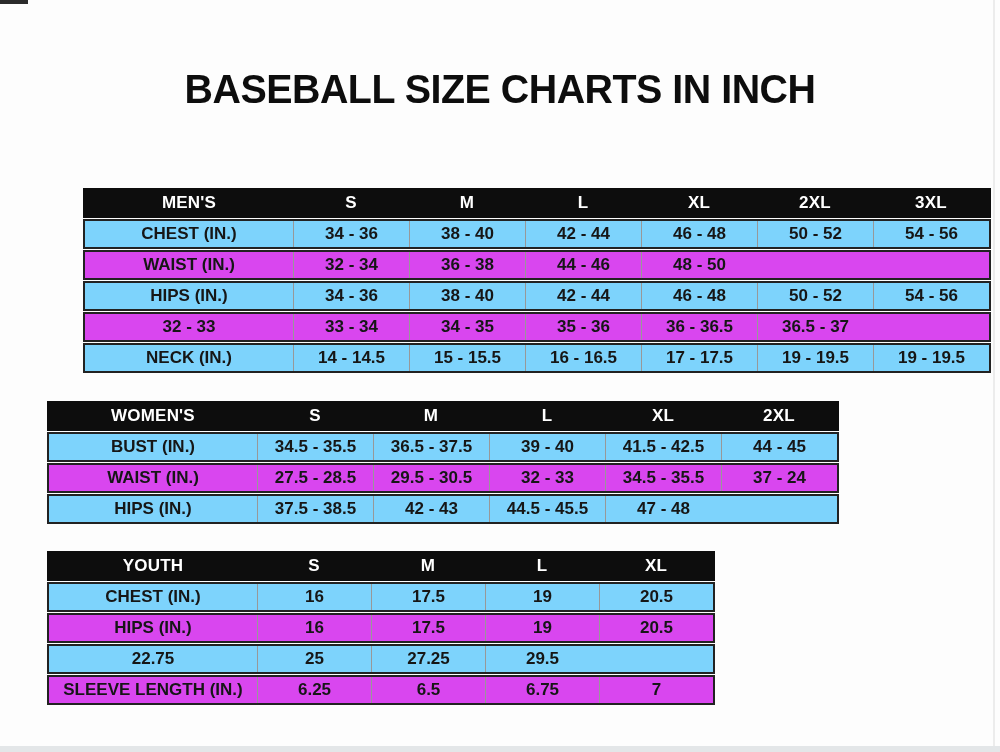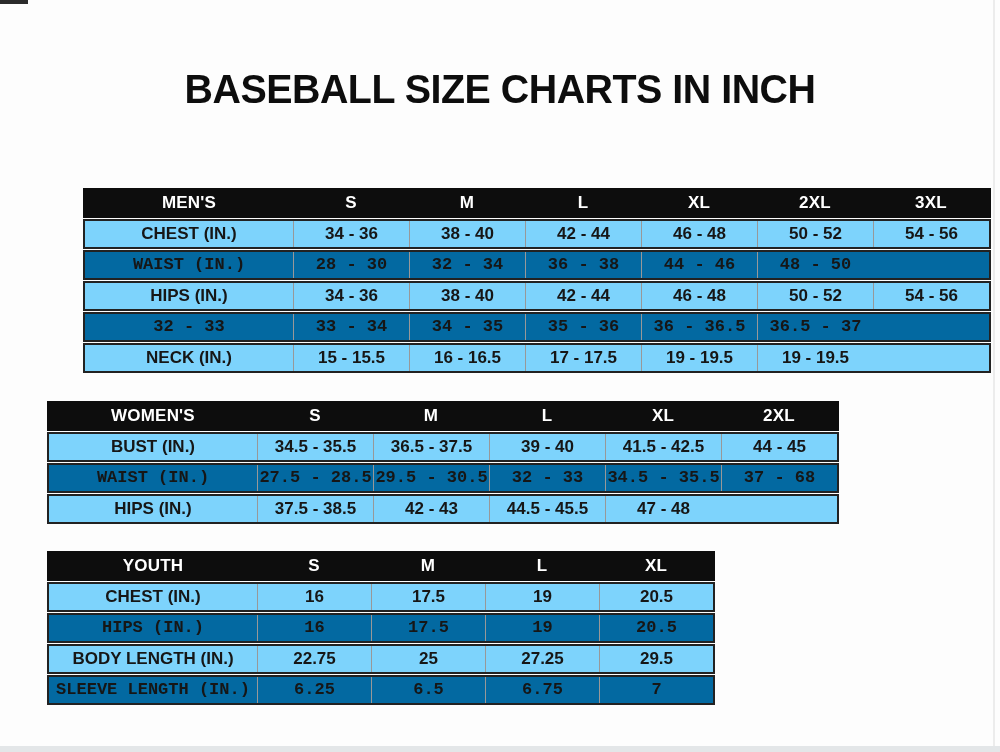--- a/index.html
+++ b/index.html
@@ -28,21 +28,21 @@
 
   .t-row {
     display:grid;
     grid-template-columns:208px repeat(var(--n), var(--colw));
     align-items:center;
     height:26px;
     border:2px solid #222222;
     margin-bottom:1px;
     background:#7dd3fc;
   }
-  .t-row.alt { background:#0369a1;font-family:Liberation Mono, monospace; }
+  .t-row.alt { background:#d946ef; }
   .t-row.header {
     background:#0d0d0d;
     border-color:#0d0d0d;
     color:#ffffff;
   }
   .cell {
     text-align:center;
     font-weight:bold;
     font-size:17px;
     line-height:26px;
@@ -88,21 +88,20 @@
         <div class="cell">CHEST (IN.)</div>
         <div class="cell">34 - 36</div>
         <div class="cell">38 - 40</div>
         <div class="cell">42 - 44</div>
         <div class="cell">46 - 48</div>
         <div class="cell">50 - 52</div>
         <div class="cell">54 - 56</div>
       </div>
       <div class="t-row alt">
         <div class="cell">WAIST (IN.)</div>
-        <div class="cell">28 - 30</div>
         <div class="cell">32 - 34</div>
         <div class="cell">36 - 38</div>
         <div class="cell">44 - 46</div>
         <div class="cell">48 - 50</div>
       </div>
       <div class="t-row">
         <div class="cell">HIPS (IN.)</div>
         <div class="cell">34 - 36</div>
         <div class="cell">38 - 40</div>
         <div class="cell">42 - 44</div>
@@ -113,20 +112,21 @@
       <div class="t-row alt">
         <div class="cell">32 - 33</div>
         <div class="cell">33 - 34</div>
         <div class="cell">34 - 35</div>
         <div class="cell">35 - 36</div>
         <div class="cell">36 - 36.5</div>
         <div class="cell">36.5 - 37</div>
       </div>
       <div class="t-row">
         <div class="cell">NECK (IN.)</div>
+        <div class="cell">14 - 14.5</div>
         <div class="cell">15 - 15.5</div>
         <div class="cell">16 - 16.5</div>
         <div class="cell">17 - 17.5</div>
         <div class="cell">19 - 19.5</div>
         <div class="cell">19 - 19.5</div>
       </div>
     </div>
 
   <div id="womens-table" class="size-table">
       <div class="t-row header">
@@ -144,21 +144,21 @@
         <div class="cell">39 - 40</div>
         <div class="cell">41.5 - 42.5</div>
         <div class="cell">44 - 45</div>
       </div>
       <div class="t-row alt">
         <div class="cell">WAIST (IN.)</div>
         <div class="cell">27.5 - 28.5</div>
         <div class="cell">29.5 - 30.5</div>
         <div class="cell">32 - 33</div>
         <div class="cell">34.5 - 35.5</div>
-        <div class="cell">37 - 68</div>
+        <div class="cell">37 - 24</div>
       </div>
       <div class="t-row">
         <div class="cell">HIPS (IN.)</div>
         <div class="cell">37.5 - 38.5</div>
         <div class="cell">42 - 43</div>
         <div class="cell">44.5 - 45.5</div>
         <div class="cell">47 - 48</div>
       </div>
     </div>
 
@@ -178,21 +178,20 @@
         <div class="cell">20.5</div>
       </div>
       <div class="t-row alt">
         <div class="cell">HIPS (IN.)</div>
         <div class="cell">16</div>
         <div class="cell">17.5</div>
         <div class="cell">19</div>
         <div class="cell">20.5</div>
       </div>
       <div class="t-row">
-        <div class="cell">BODY LENGTH (IN.)</div>
         <div class="cell">22.75</div>
         <div class="cell">25</div>
         <div class="cell">27.25</div>
         <div class="cell">29.5</div>
       </div>
       <div class="t-row alt">
         <div class="cell">SLEEVE LENGTH (IN.)</div>
         <div class="cell">6.25</div>
         <div class="cell">6.5</div>
         <div class="cell">6.75</div>

